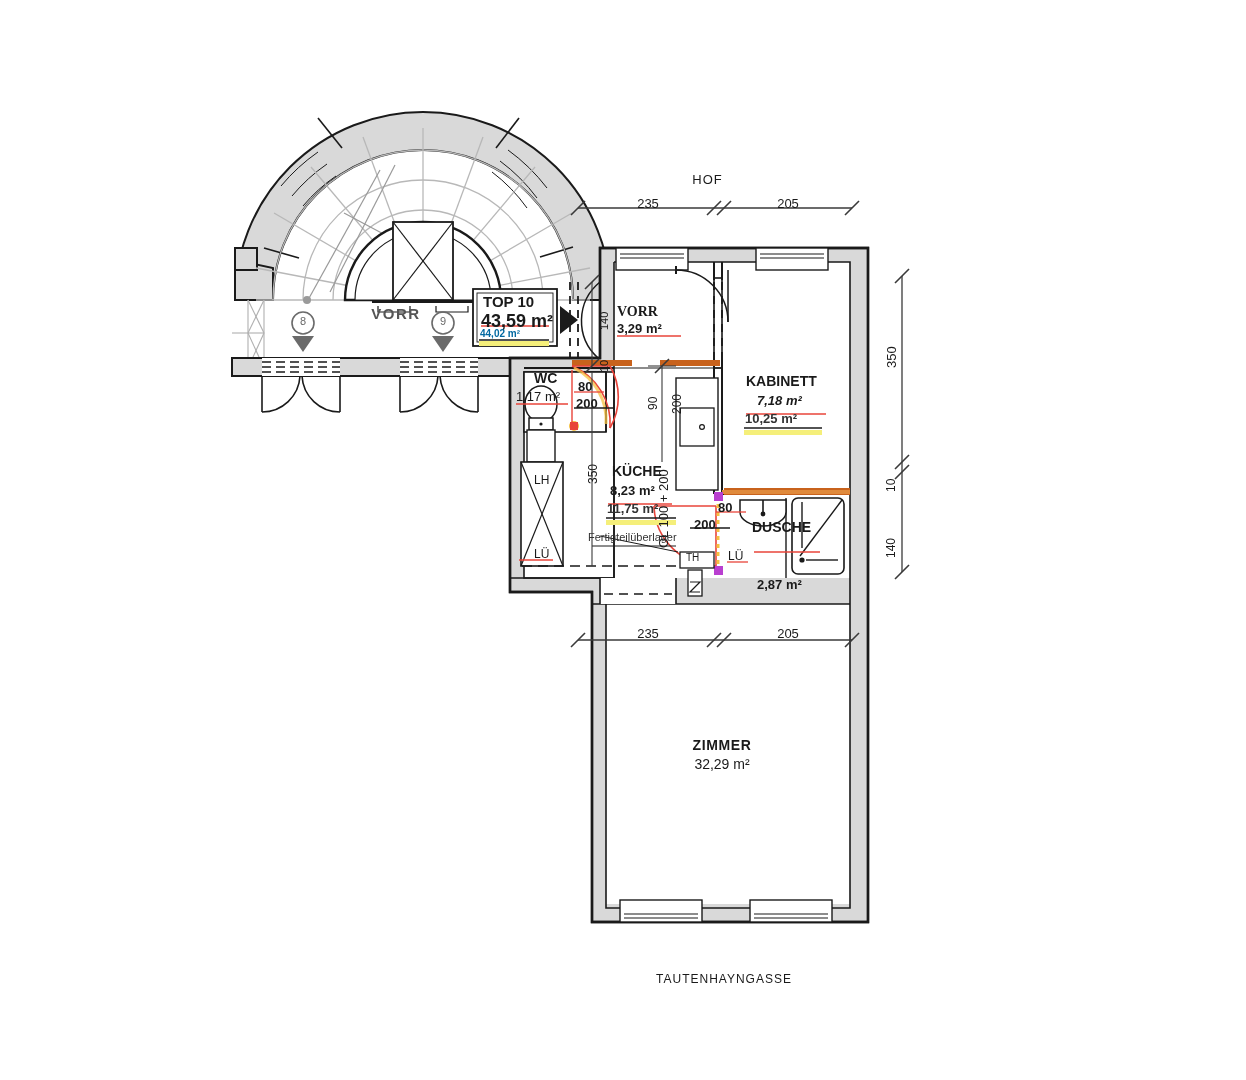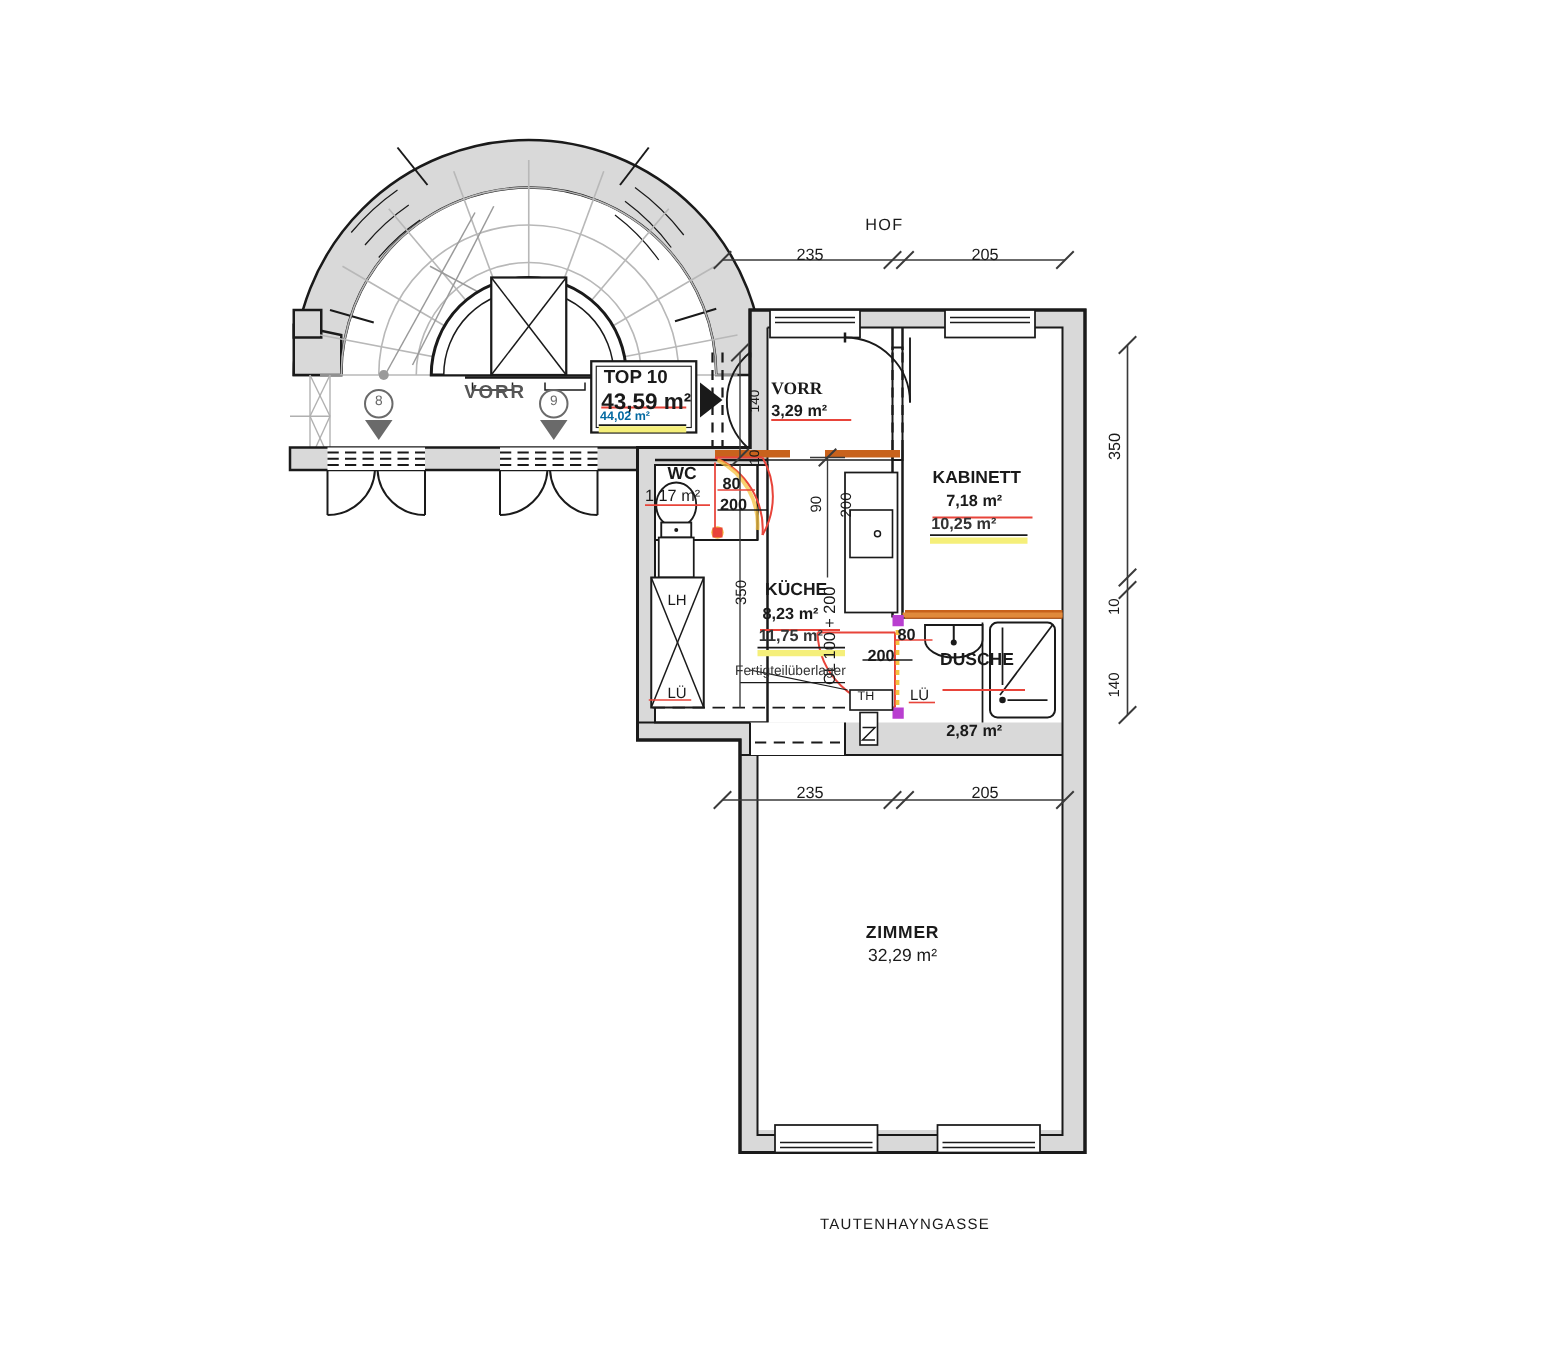--- a/index.html
+++ b/index.html
@@ -359,21 +359,21 @@
   <div class="lbl bold" style="left:617px;top:321px;font-size:13px;">3,29 m²</div>
 
   <div class="lbl bold" style="left:534px;top:370px;font-size:14px;">WC</div>
   <div class="lbl" style="left:516px;top:389px;font-size:13px;">1,17 m²</div>
 
   <div class="lbl bold" style="left:596px;top:463px;font-size:14px;margin-left:16px;">KÜCHE</div>
   <div class="lbl bold" style="left:610px;top:483px;font-size:13px;">8,23 m²</div>
   <div class="lbl bold" style="left:607px;top:501px;font-size:13px;color:#333;">11,75 m²</div>
 
   <div class="lbl bold" style="left:746px;top:373px;font-size:14px;">KABINETT</div>
-  <div class="lbl bold" style="left:757px;top:393px;font-size:13px;">7,18 m²</div>
+  <div class="lbl bold" style="left:757px;top:393px;font-size:13px;font-style:italic;">7,18 m²</div>
   <div class="lbl bold" style="left:745px;top:411px;font-size:13px;color:#333;">10,25 m²</div>
 
   <div class="lbl bold" style="left:752px;top:519px;font-size:14px;">DUSCHE</div>
   <div class="lbl bold" style="left:757px;top:536px;font-size:13px;margin-top:41px;">2,87 m²</div>
 
   <div class="lbl ctr bold" style="left:722px;top:737px;font-size:14px;letter-spacing:0.6px;">ZIMMER</div>
   <div class="lbl ctr" style="left:722px;top:756px;font-size:14px;">32,29 m²</div>
 
   <div class="lbl ctr" style="left:724px;top:972px;font-size:12px;letter-spacing:1px;">TAUTENHAYNGASSE</div>
 

